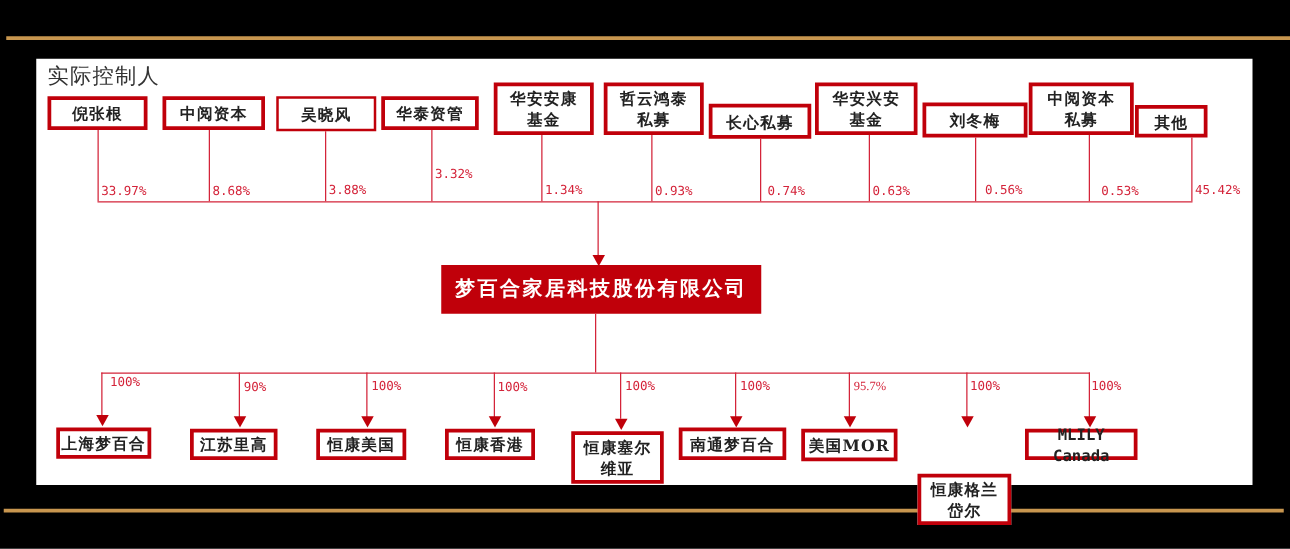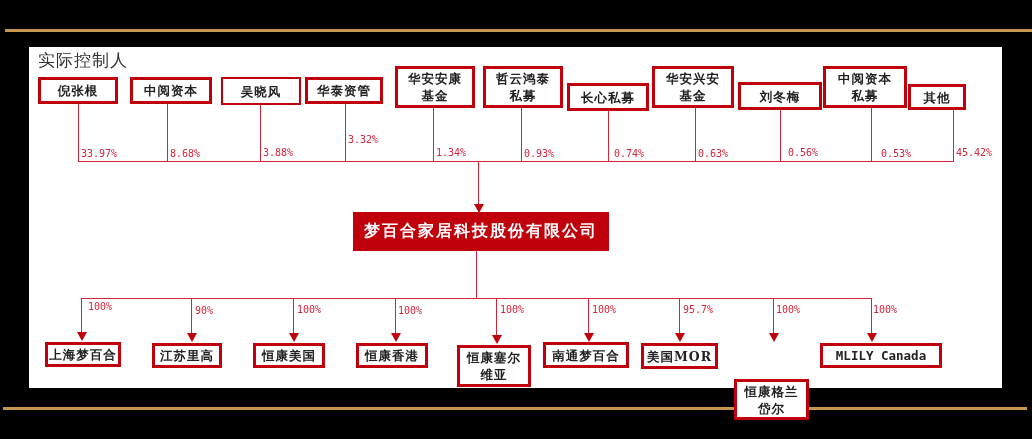--- a/index.html
+++ b/index.html
@@ -99,27 +99,27 @@
 <div class="arrow" style="left:769px; top:333px;"></div>
 <div class="ln" style="left:871px; top:298px; width:1px; height:37px;"></div>
 <div class="arrow" style="left:867px; top:333px;"></div>
 
 <div class="pct" style="left:88px; top:301px;">100%</div>
 <div class="pct" style="left:195px; top:305px;">90%</div>
 <div class="pct" style="left:297px; top:304px;">100%</div>
 <div class="pct" style="left:398px; top:305px;">100%</div>
 <div class="pct" style="left:500px; top:304px;">100%</div>
 <div class="pct" style="left:592px; top:304px;">100%</div>
-<div class="pct" style="left:683px; top:304px;">95.7%</div>
+<div class="pct" style="left:683px; top:304px;font-family:Liberation Serif, serif;">95.7%</div>
 <div class="pct" style="left:776px; top:304px;">100%</div>
 <div class="pct" style="left:873px; top:304px;">100%</div>
 
 <div class="box" style="left:45px; top:342px; width:76px; height:25px;">上海梦百合</div>
 <div class="box" style="left:152px; top:343px; width:70px; height:25px;">江苏里高</div>
 <div class="box" style="left:253px; top:343px; width:72px; height:25px;">恒康美国</div>
 <div class="box" style="left:356px; top:343px; width:72px; height:25px;">恒康香港</div>
 <div class="box" style="left:457px; top:345px; width:74px; height:42px;">恒康塞尔
 维亚</div>
 <div class="box" style="left:543px; top:342px; width:86px; height:26px;">南通梦百合</div>
 <div class="box" style="left:641px; top:343px; width:77px; height:26px;">美国MOR</div>
 <div class="box" style="left:734px; top:343px; width:75px; height:41px;margin-top:36px;">恒康格兰
 岱尔</div>
-<div class="box mono" style="left:820px; top:343px; width:122px; height:25px; letter-spacing:0;">MLILY Canada</div>
+<div class="box mono" style="left:820px; top:343px; width:90px; height:25px; letter-spacing:0;">MLILY Canada</div>
 
 </body></html>

